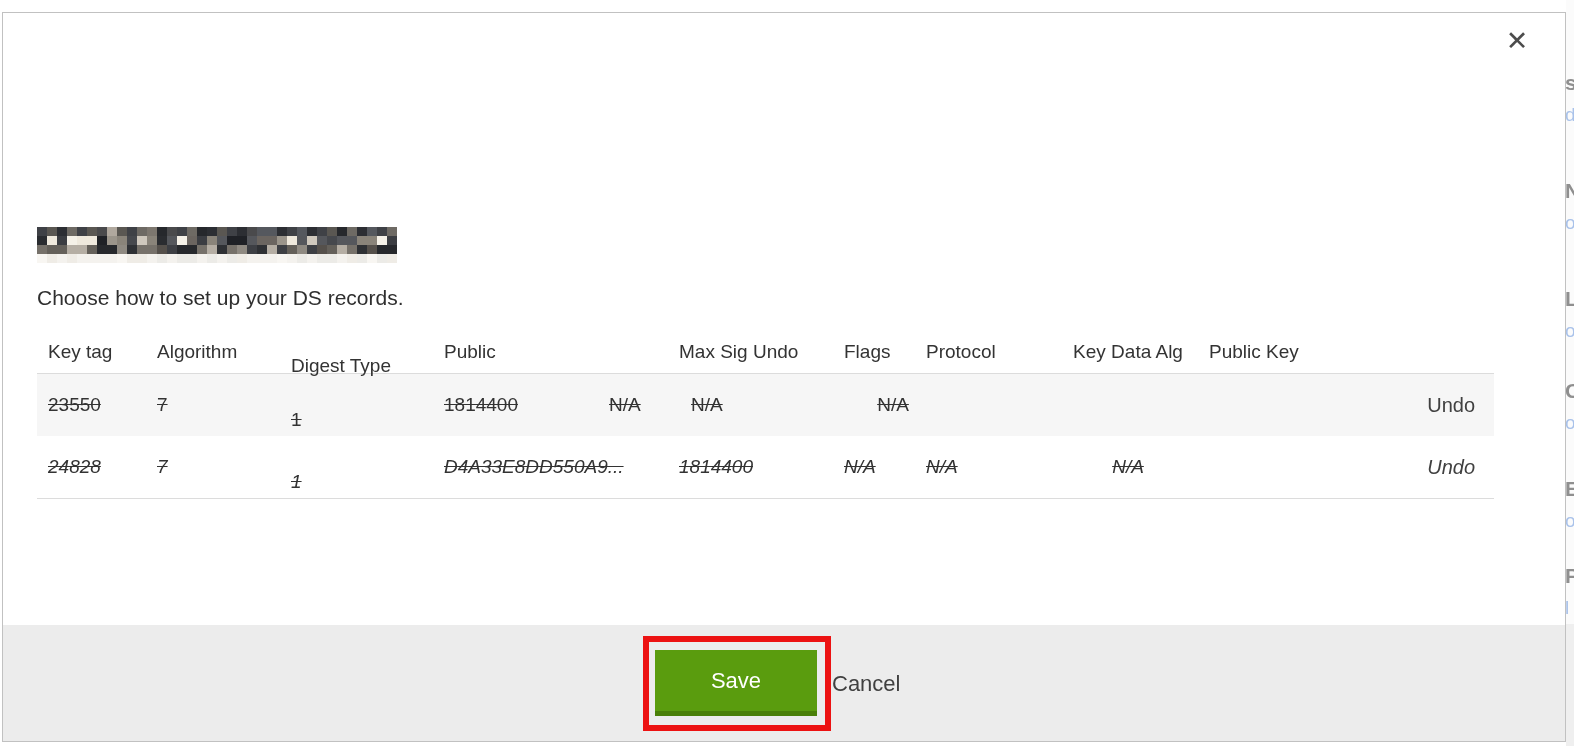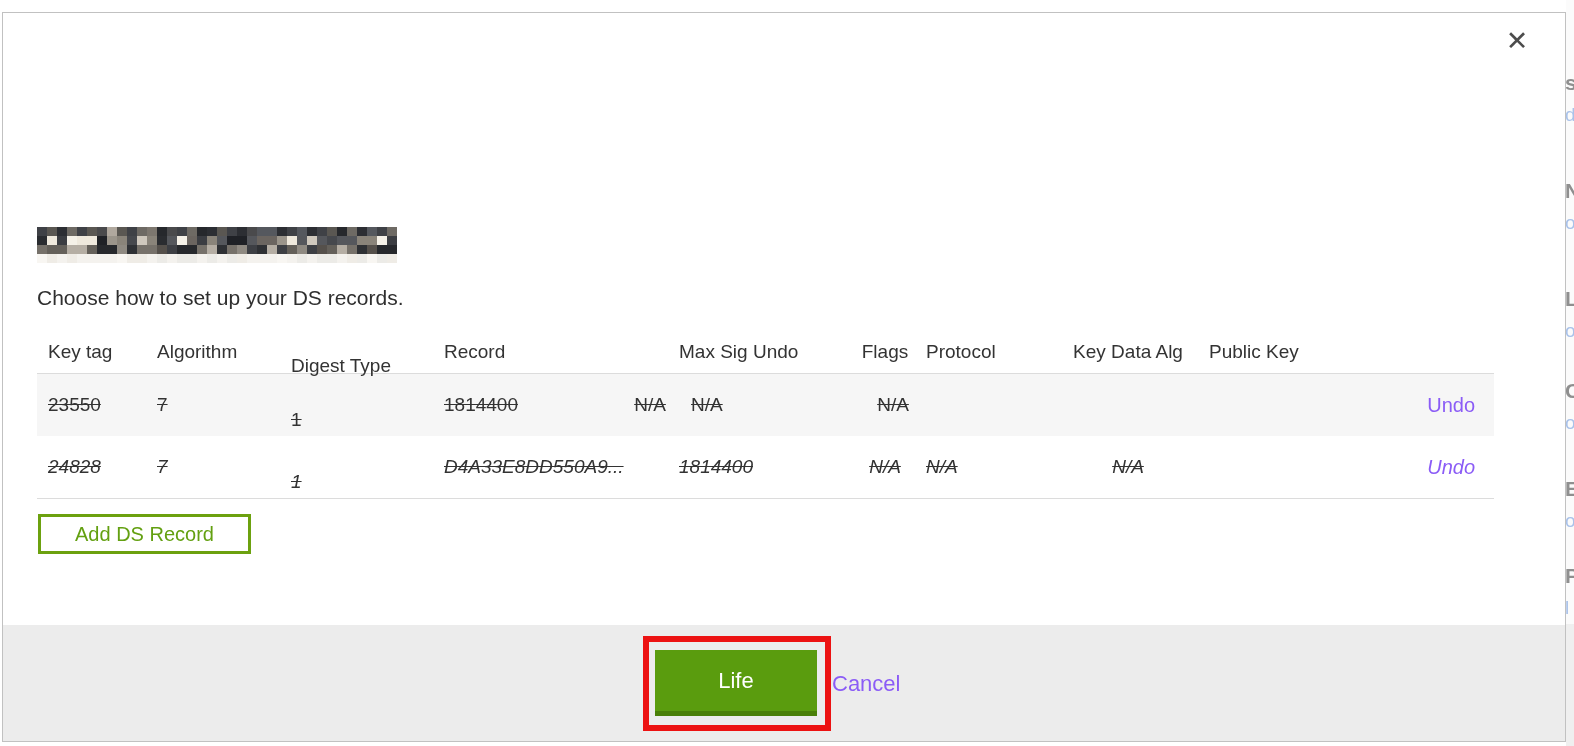--- a/index.html
+++ b/index.html
@@ -34,24 +34,24 @@
 
   .instruction { position:absolute; left:34px; top:273px; font-size:21px; color:#2f2f2f; }
 
   
   .ds-table { position:absolute; left:34px; top:317px; width:1457px; font-size:19px; color:#333; }
   .t-row { display:flex; align-items:center; }
   .t-head { height:44px; border-bottom:1px solid #dcdcdc; }
   .t-r1 { height:62px; background:#f6f6f6; }
   .t-r2 { height:63px; background:#fff; border-bottom:1px solid #dcdcdc;font-style:italic; }
   .c1{width:120px; padding-left:11px;} .c2{width:134px;} .c3{width:153px;margin-top:29px;} .c4{width:235px;}
-  .c5{width:165px;} .c6{width:82px;text-align:center;} .c7{width:121px;} .c8{width:162px;text-align:center;} .c9{width:130px;}
+  .c5{width:165px;} .c6{width:82px;} .c7{width:121px;} .c8{width:162px;text-align:center;} .c9{width:130px;}
   .c10{flex:1; text-align:right; padding-right:19px;}
   .strike { text-decoration:line-through; }
-  .link { color:#8b5cf6; font-size:20px; cursor:pointer; text-decoration:none; }
+  .link { color:#404040; font-size:20px; cursor:pointer; text-decoration:none; }
 
   .add-btn { position:absolute; left:35px; top:501px; width:213px; height:40px;
              background:#fff; border:3px solid #6ca10f; color:#63a011; font-size:20px;
              text-align:center; line-height:34px; cursor:pointer;
              font-family:"Liberation Sans","DejaVu Sans",sans-serif; }
 
   
   .footer { position:absolute; left:0; bottom:0; width:100%; height:116px; background:#ececec; }
 
   .annotation-box { position:absolute; left:640px; top:623px; width:188px; height:95px;
@@ -247,21 +247,21 @@
         <i style="background: rgb(239, 236, 230);"></i>
       </div>
 
     <div class="instruction">Choose how to set up your DS records.</div>
 
     <div class="ds-table">
       <div class="t-row t-head">
         <div class="c1">Key tag</div>
         <div class="c2">Algorithm</div>
         <div class="c3">Digest Type</div>
-        <div class="c4">Record</div>
+        <div class="c4">Public</div>
         <div class="c5">Max Sig Undo</div>
         <div class="c6">Flags</div>
         <div class="c7">Protocol</div>
         <div class="c8">Key Data Alg</div>
         <div class="c9">Public Key</div>
         <div class="c10"></div>
       </div>
 
       <div class="t-row t-r1">
         <div class="c1 strike">23550</div>
@@ -282,22 +282,21 @@
         <div class="c4 strike">D4A33E8DD550A9...</div>
         <div class="c5 strike">1814400</div>
         <div class="c6 strike">N/A</div>
         <div class="c7 strike">N/A</div>
         <div class="c8 strike">N/A</div>
         <div class="c9"></div>
         <div class="c10"><a class="link">Undo</a></div>
       </div>
     </div>
 
-    <button class="add-btn">Add DS Record</button>
 
     <div class="footer"></div>
 
-    <button class="save-btn">Life</button>
+    <button class="save-btn">Save</button>
     <div class="annotation-box"></div>
     <a class="cancel-link link">Cancel</a>
 
   </div>
 </div>
 
 </body></html>

